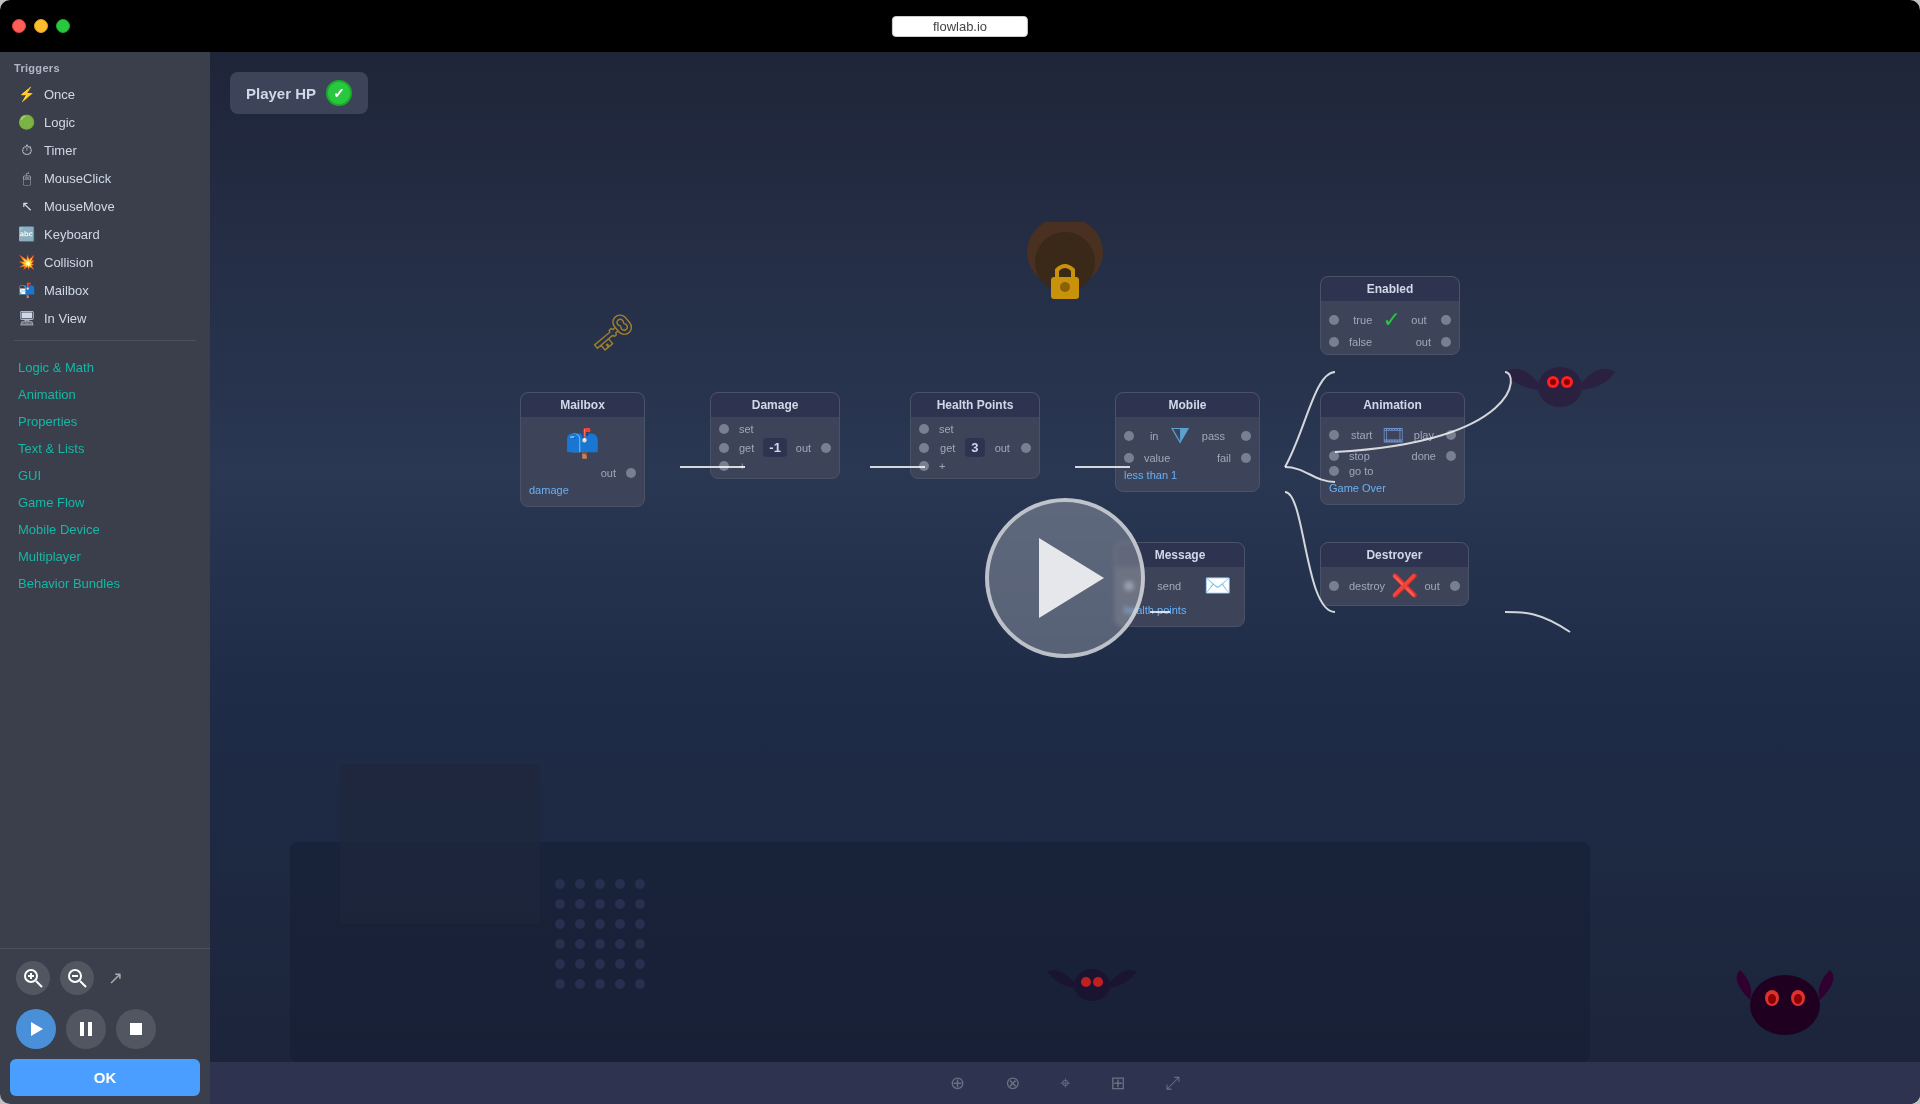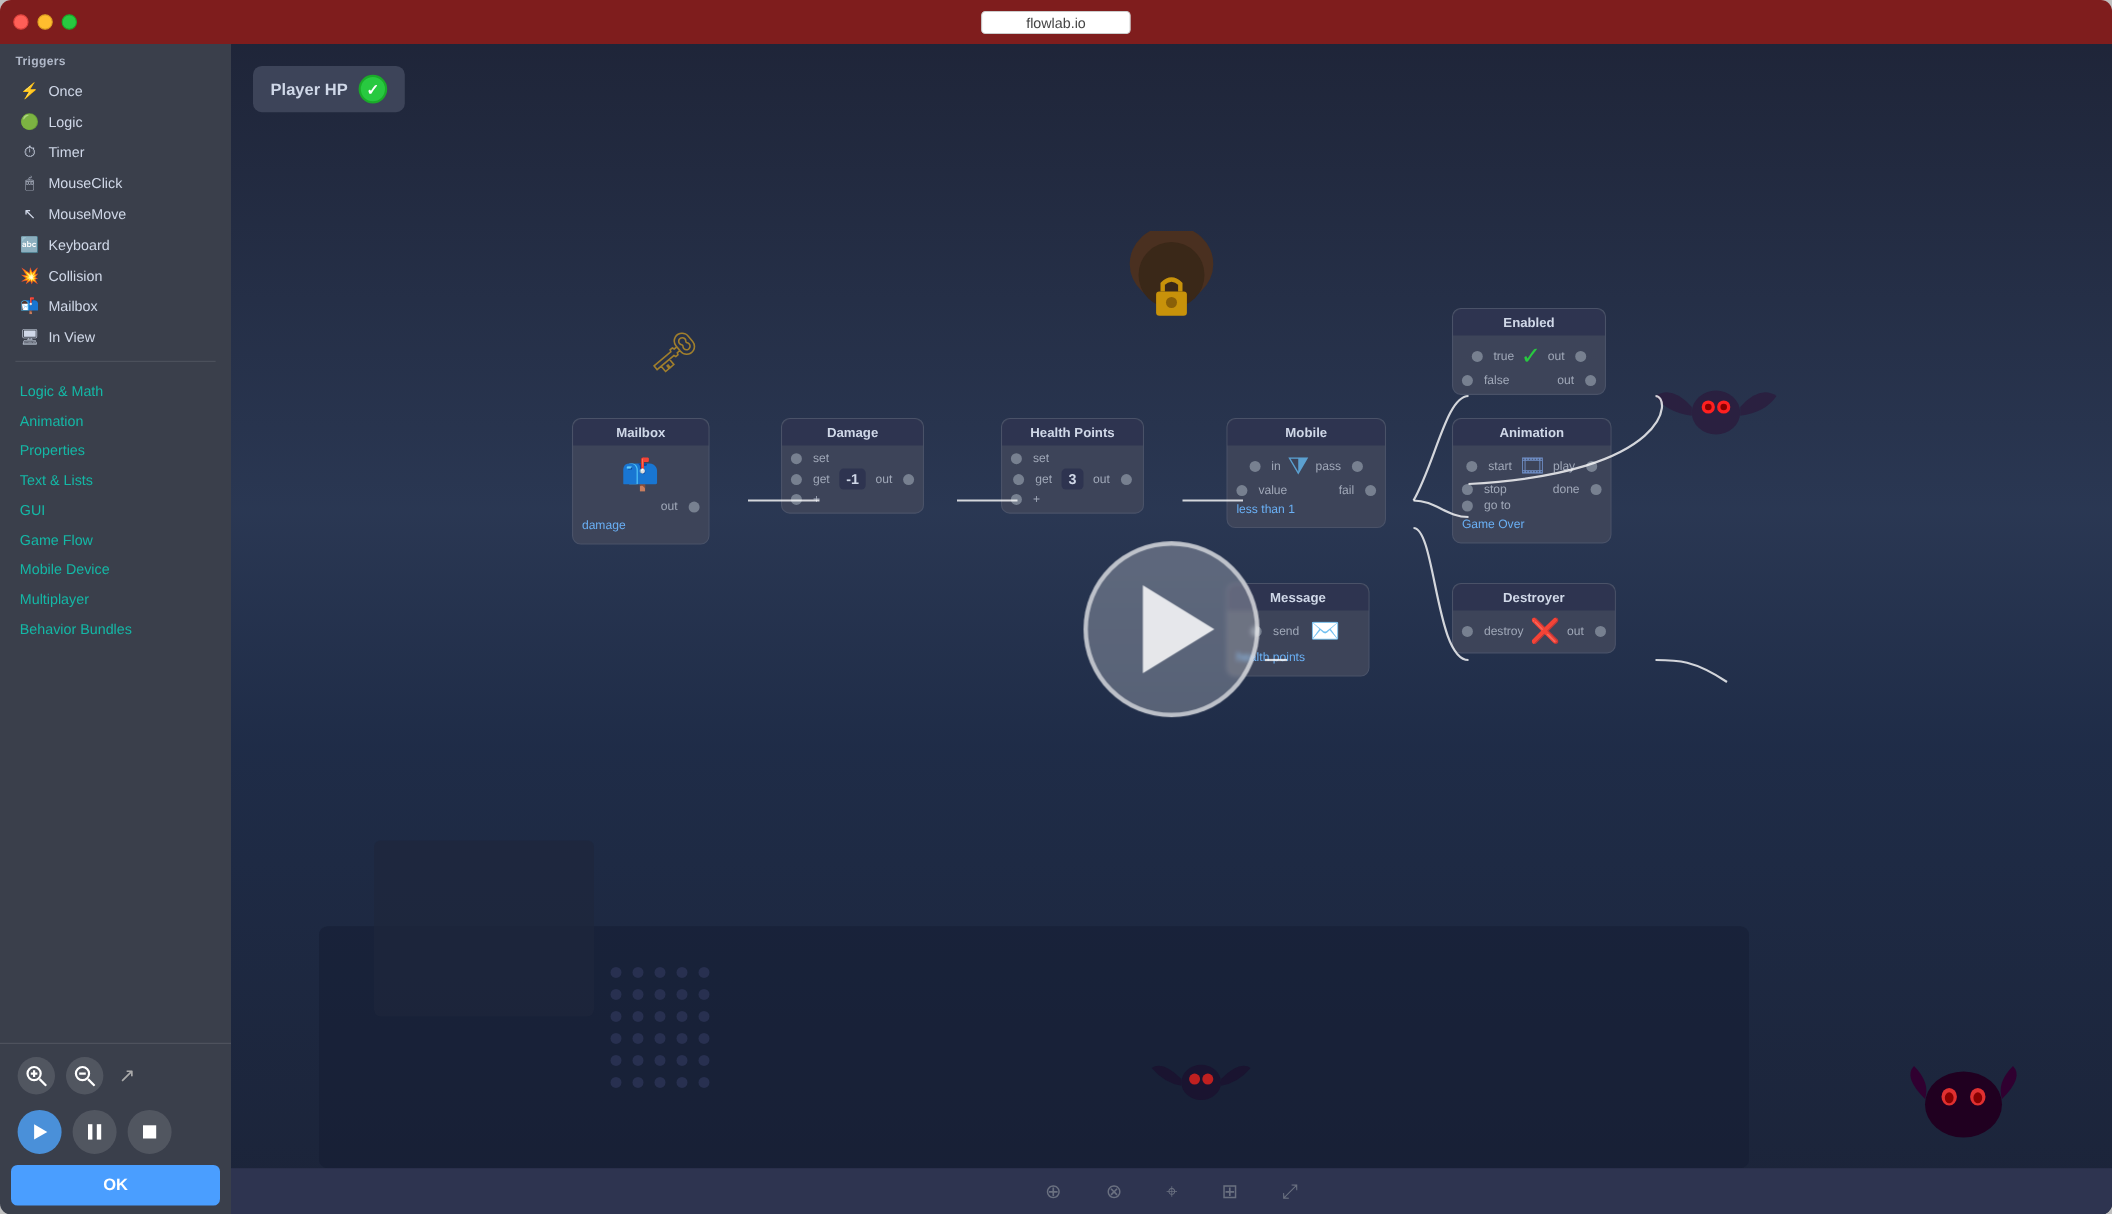--- a/index.html
+++ b/index.html
@@ -19,22 +19,22 @@
       width: 1920px;
       height: 1104px;
       background: #ececec;
       border-radius: 10px;
       overflow: hidden;
       display: flex;
       flex-direction: column;
     }
 
     .titlebar {
-      height: 40px;
-      background: #7f1d1d;
+      height: 52px;
+      background: #000000;
       display: flex;
       align-items: center;
       padding: 0 12px;
       flex-shrink: 0;
       position: relative;
     }
 
     .traffic-lights {
       display: flex;
       gap: 8px;
@@ -273,21 +273,21 @@
     .node-body {
       padding: 6px 8px;
       display: flex;
       flex-direction: column;
       gap: 3px;
     }
 
     .node-row {
       display: flex;
       align-items: center;
-      justify-content: center;
+      justify-content: space-between;
       gap: 6px;
       font-size: 11px;
       color: #a0a8b8;
     }
 
     .node-port {
       width: 10px;
       height: 10px;
       border-radius: 50%;
       background: #778090;
@@ -399,21 +399,21 @@
     
     .check-icon {
       color: #28c940;
       font-size: 22px;
     }
 
     .node-card.mailbox { left: 310px; top: 340px; min-width: 125px; }
     .node-card.damage { left: 500px; top: 340px; min-width: 120px; }
     .node-card.healthpoints { left: 700px; top: 340px; min-width: 130px; }
     .node-card.filter { left: 905px; top: 340px; min-width: 145px; }
-    .node-card.enabled { left: 1110px; top: 240px; min-width: 140px; }
+    .node-card.enabled { left: 1110px; top: 224px; min-width: 140px; }
     .node-card.animation { left: 1110px; top: 340px; min-width: 145px; }
     .node-card.message { left: 905px; top: 490px; min-width: 130px; }
     .node-card.destroyer { left: 1110px; top: 490px; min-width: 140px; }
   </style>
 </head>
 <body>
 
 <div class="window">
 
   <div class="titlebar">

